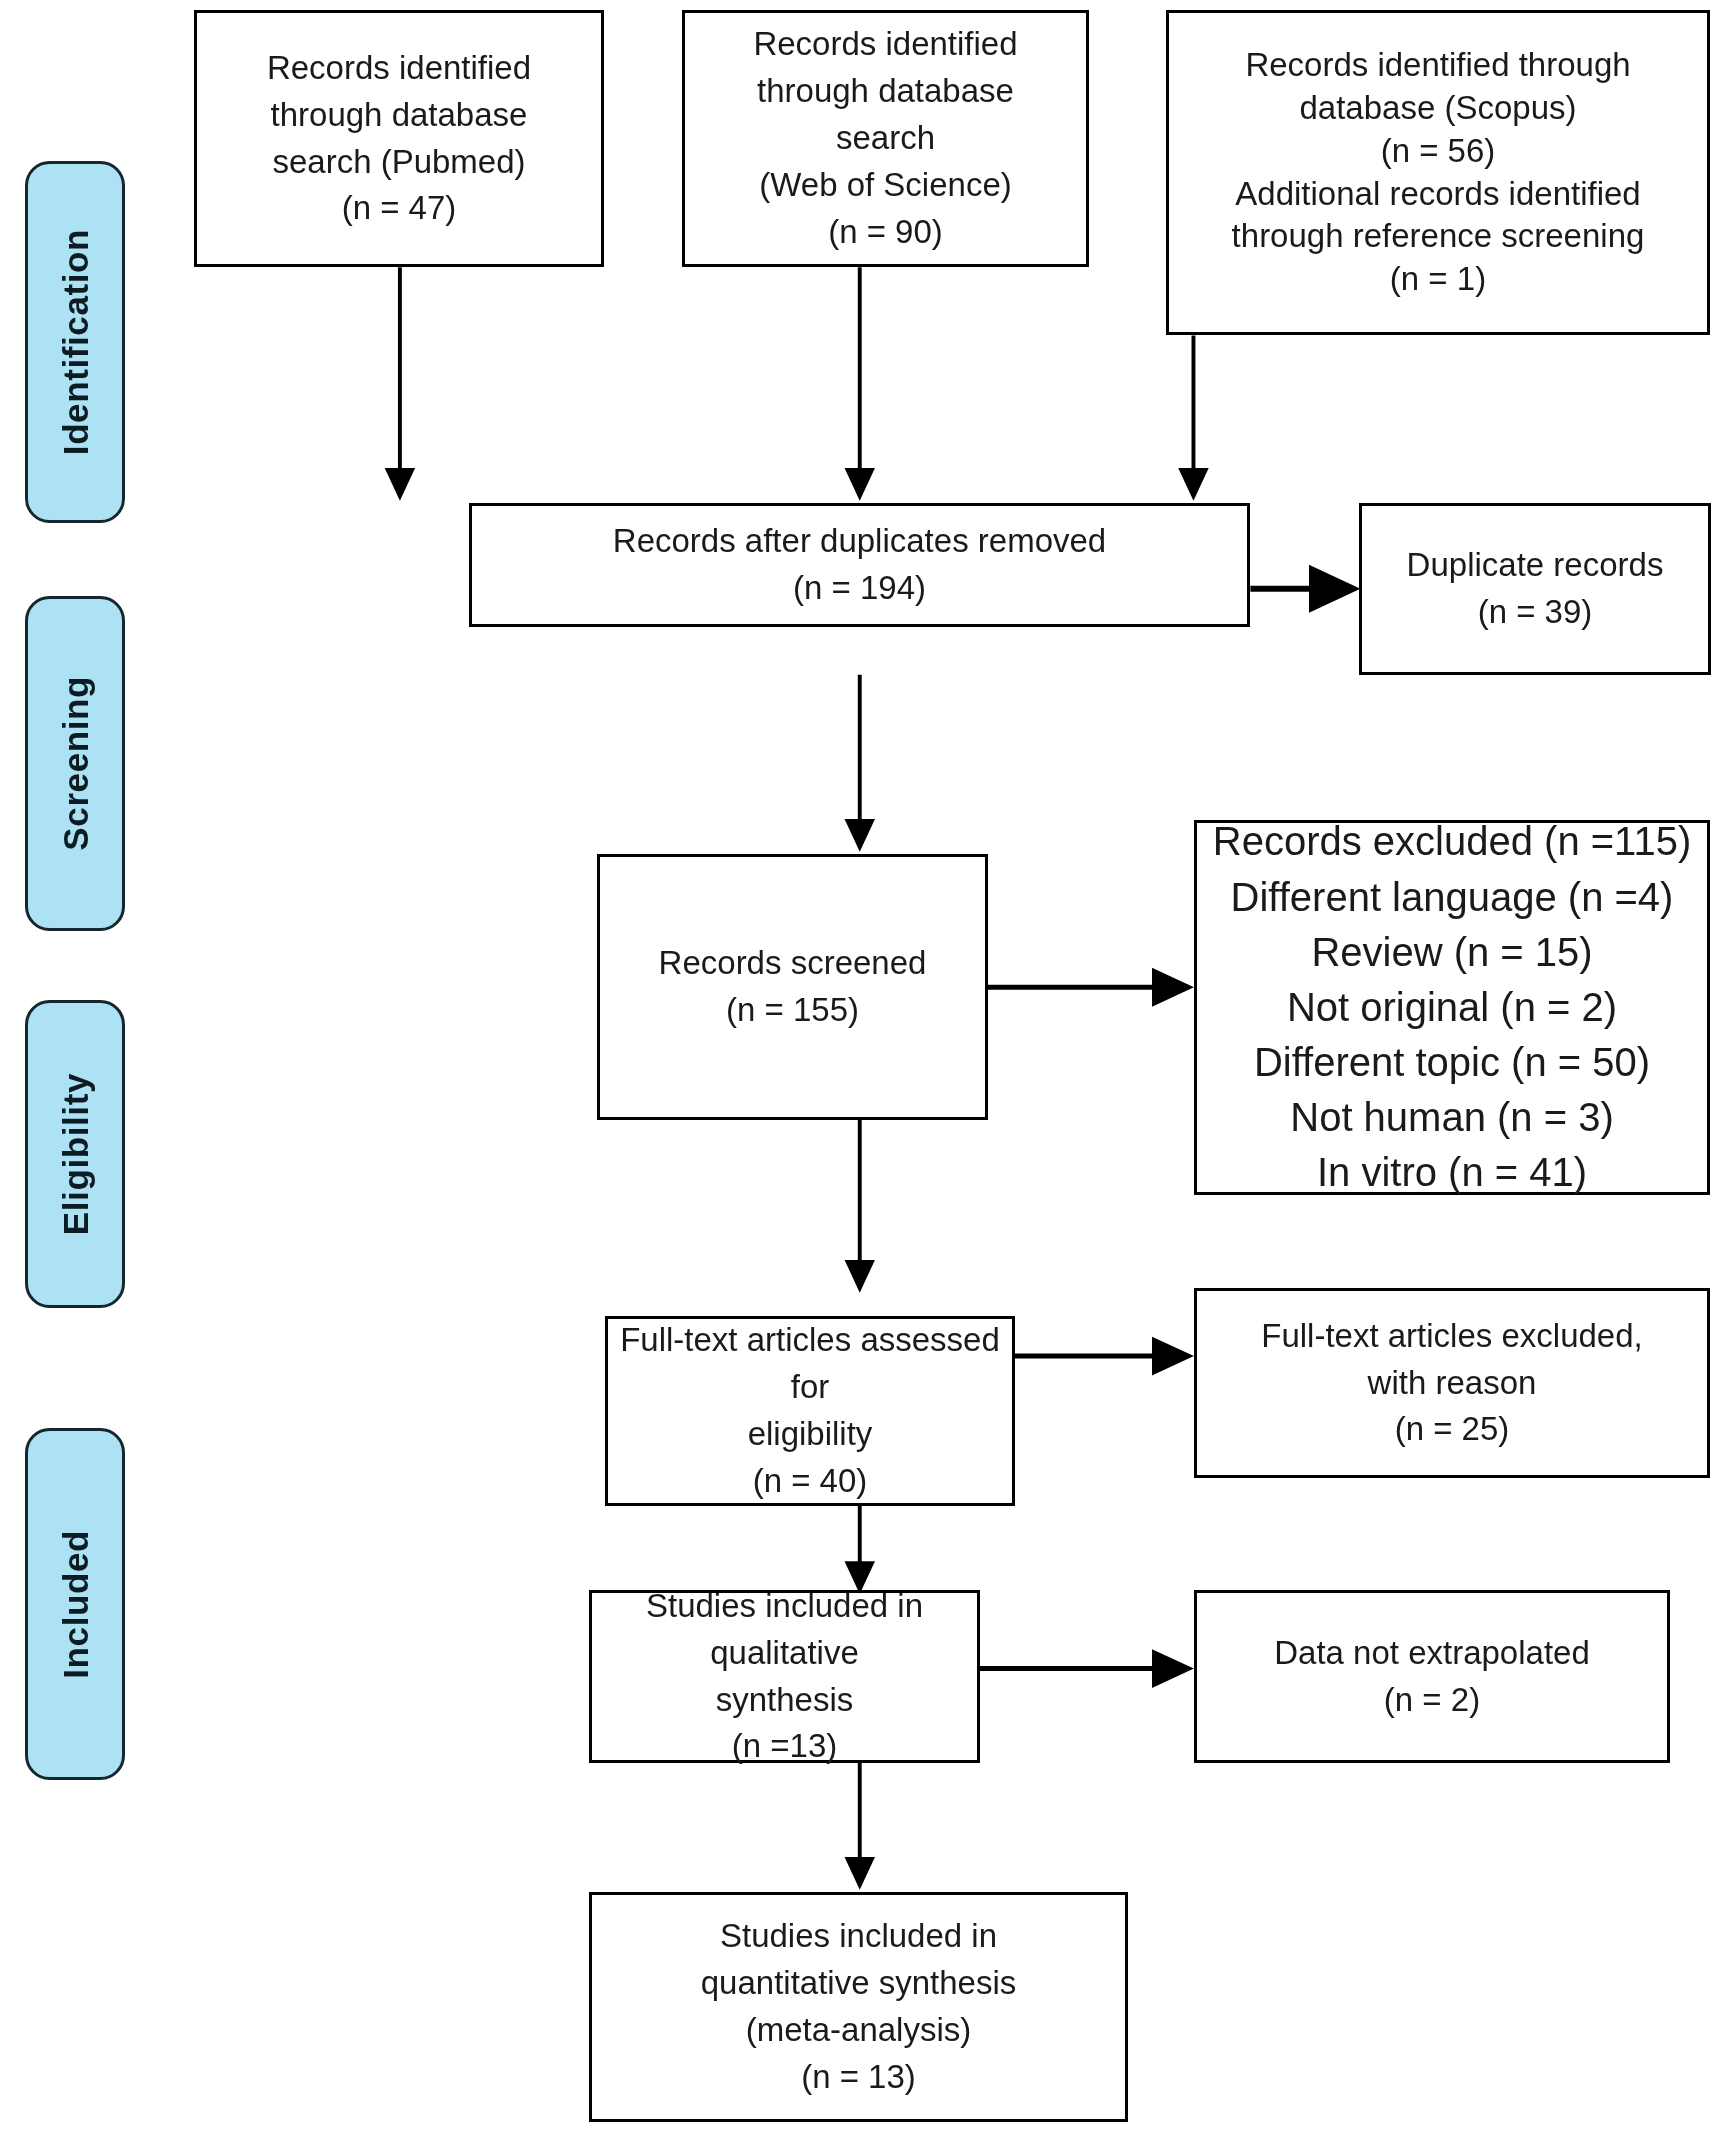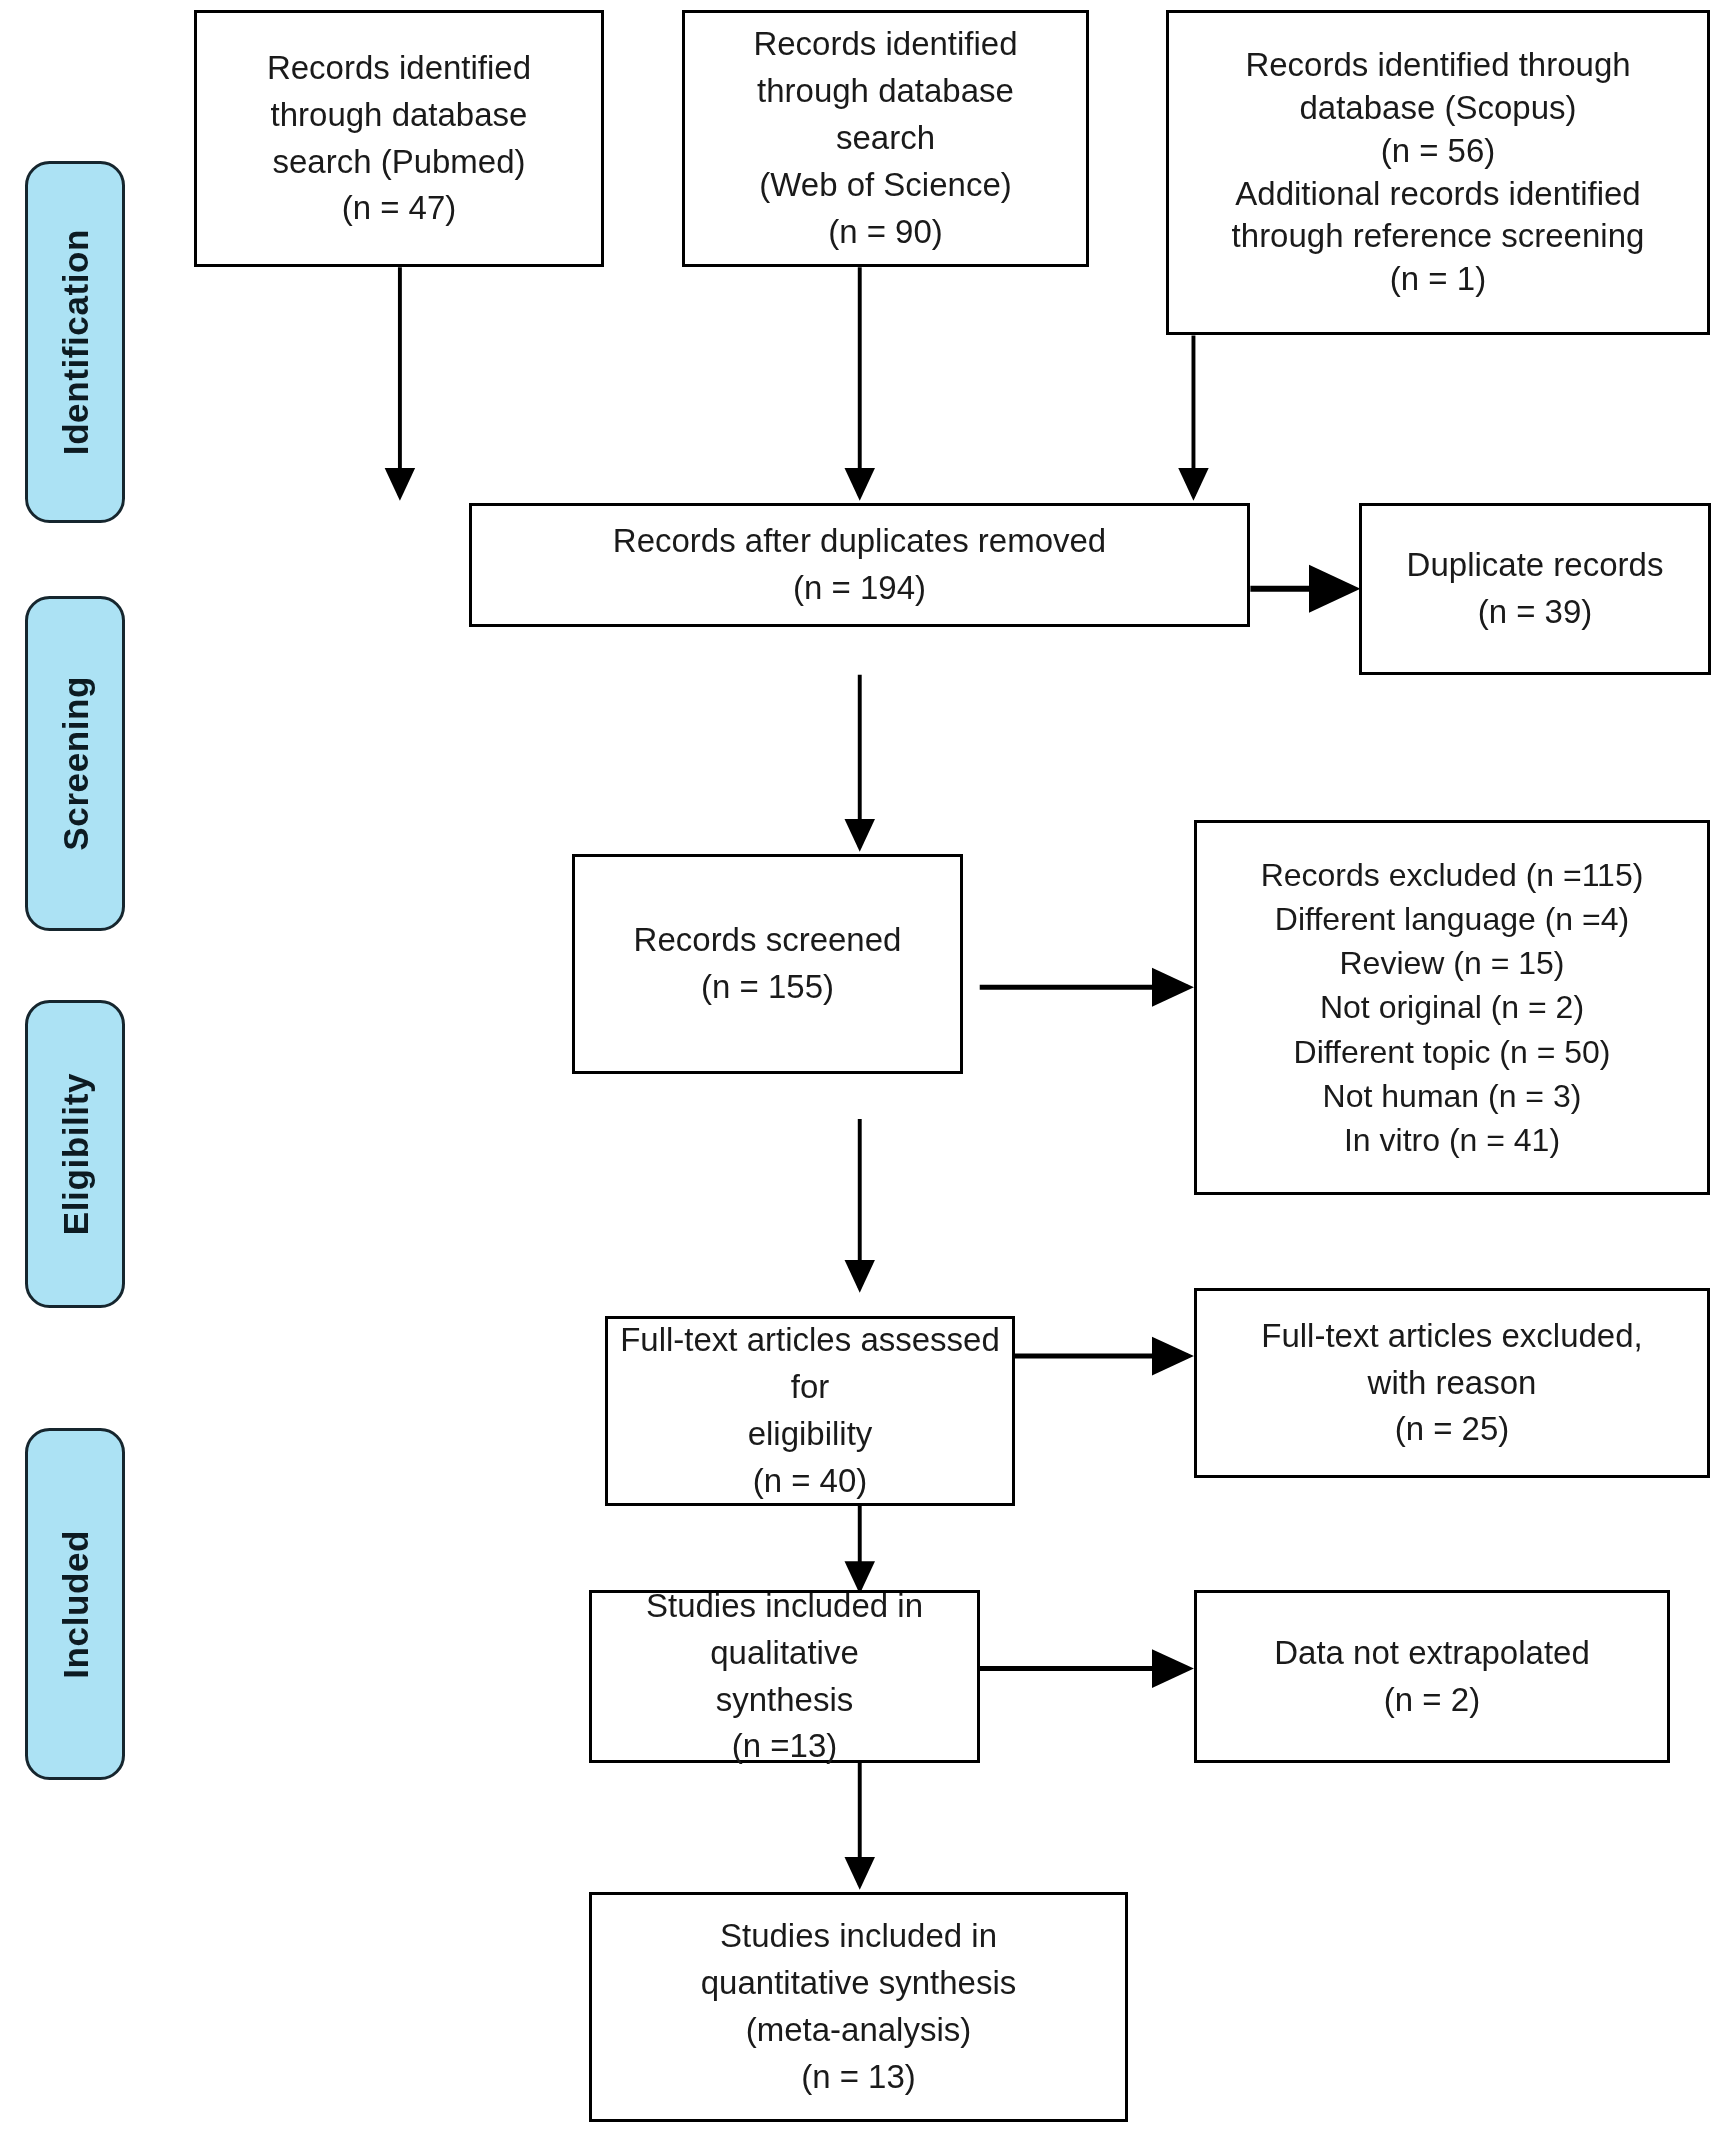--- a/index.html
+++ b/index.html
@@ -58,21 +58,21 @@
     line-height: 1.42;
     color: #1a1a1a;
     white-space: pre-line;
     font-family: "Liberation Sans", sans-serif;
   }
   .flow-box-text.tight {
     line-height: 1.30;
   }
   .flow-box-text.list {
     line-height: 1.38;
-    font-size: 32px;
+    font-size: 40px;
   }
 
   
   #connectors {
     position: absolute;
     left: 0;
     top: 0;
     width: 1734px;
     height: 2129px;
     pointer-events: none;
@@ -154,21 +154,21 @@
   <div class="flow-box" style="left:469px; top:503px; width:781px; height:124px;">
     <div class="flow-box-text">Records after duplicates removed
 (n = 194)</div>
   </div>
 
   <div class="flow-box" style="left:1359px; top:503px; width:352px; height:172px;">
     <div class="flow-box-text">Duplicate records
 (n = 39)</div>
   </div>
 
-  <div class="flow-box" style="left:572px; top:854px; width:391px; height:220px;">
+  <div class="flow-box" style="left:597px; top:854px; width:391px; height:266px;">
     <div class="flow-box-text">Records screened
 (n = 155)</div>
   </div>
 
   <div class="flow-box" style="left:1194px; top:820px; width:516px; height:375px;">
     <div class="flow-box-text list">Records excluded (n =115)
 Different language (n =4)
 Review (n = 15)
 Not original (n = 2)
 Different topic (n = 50)

